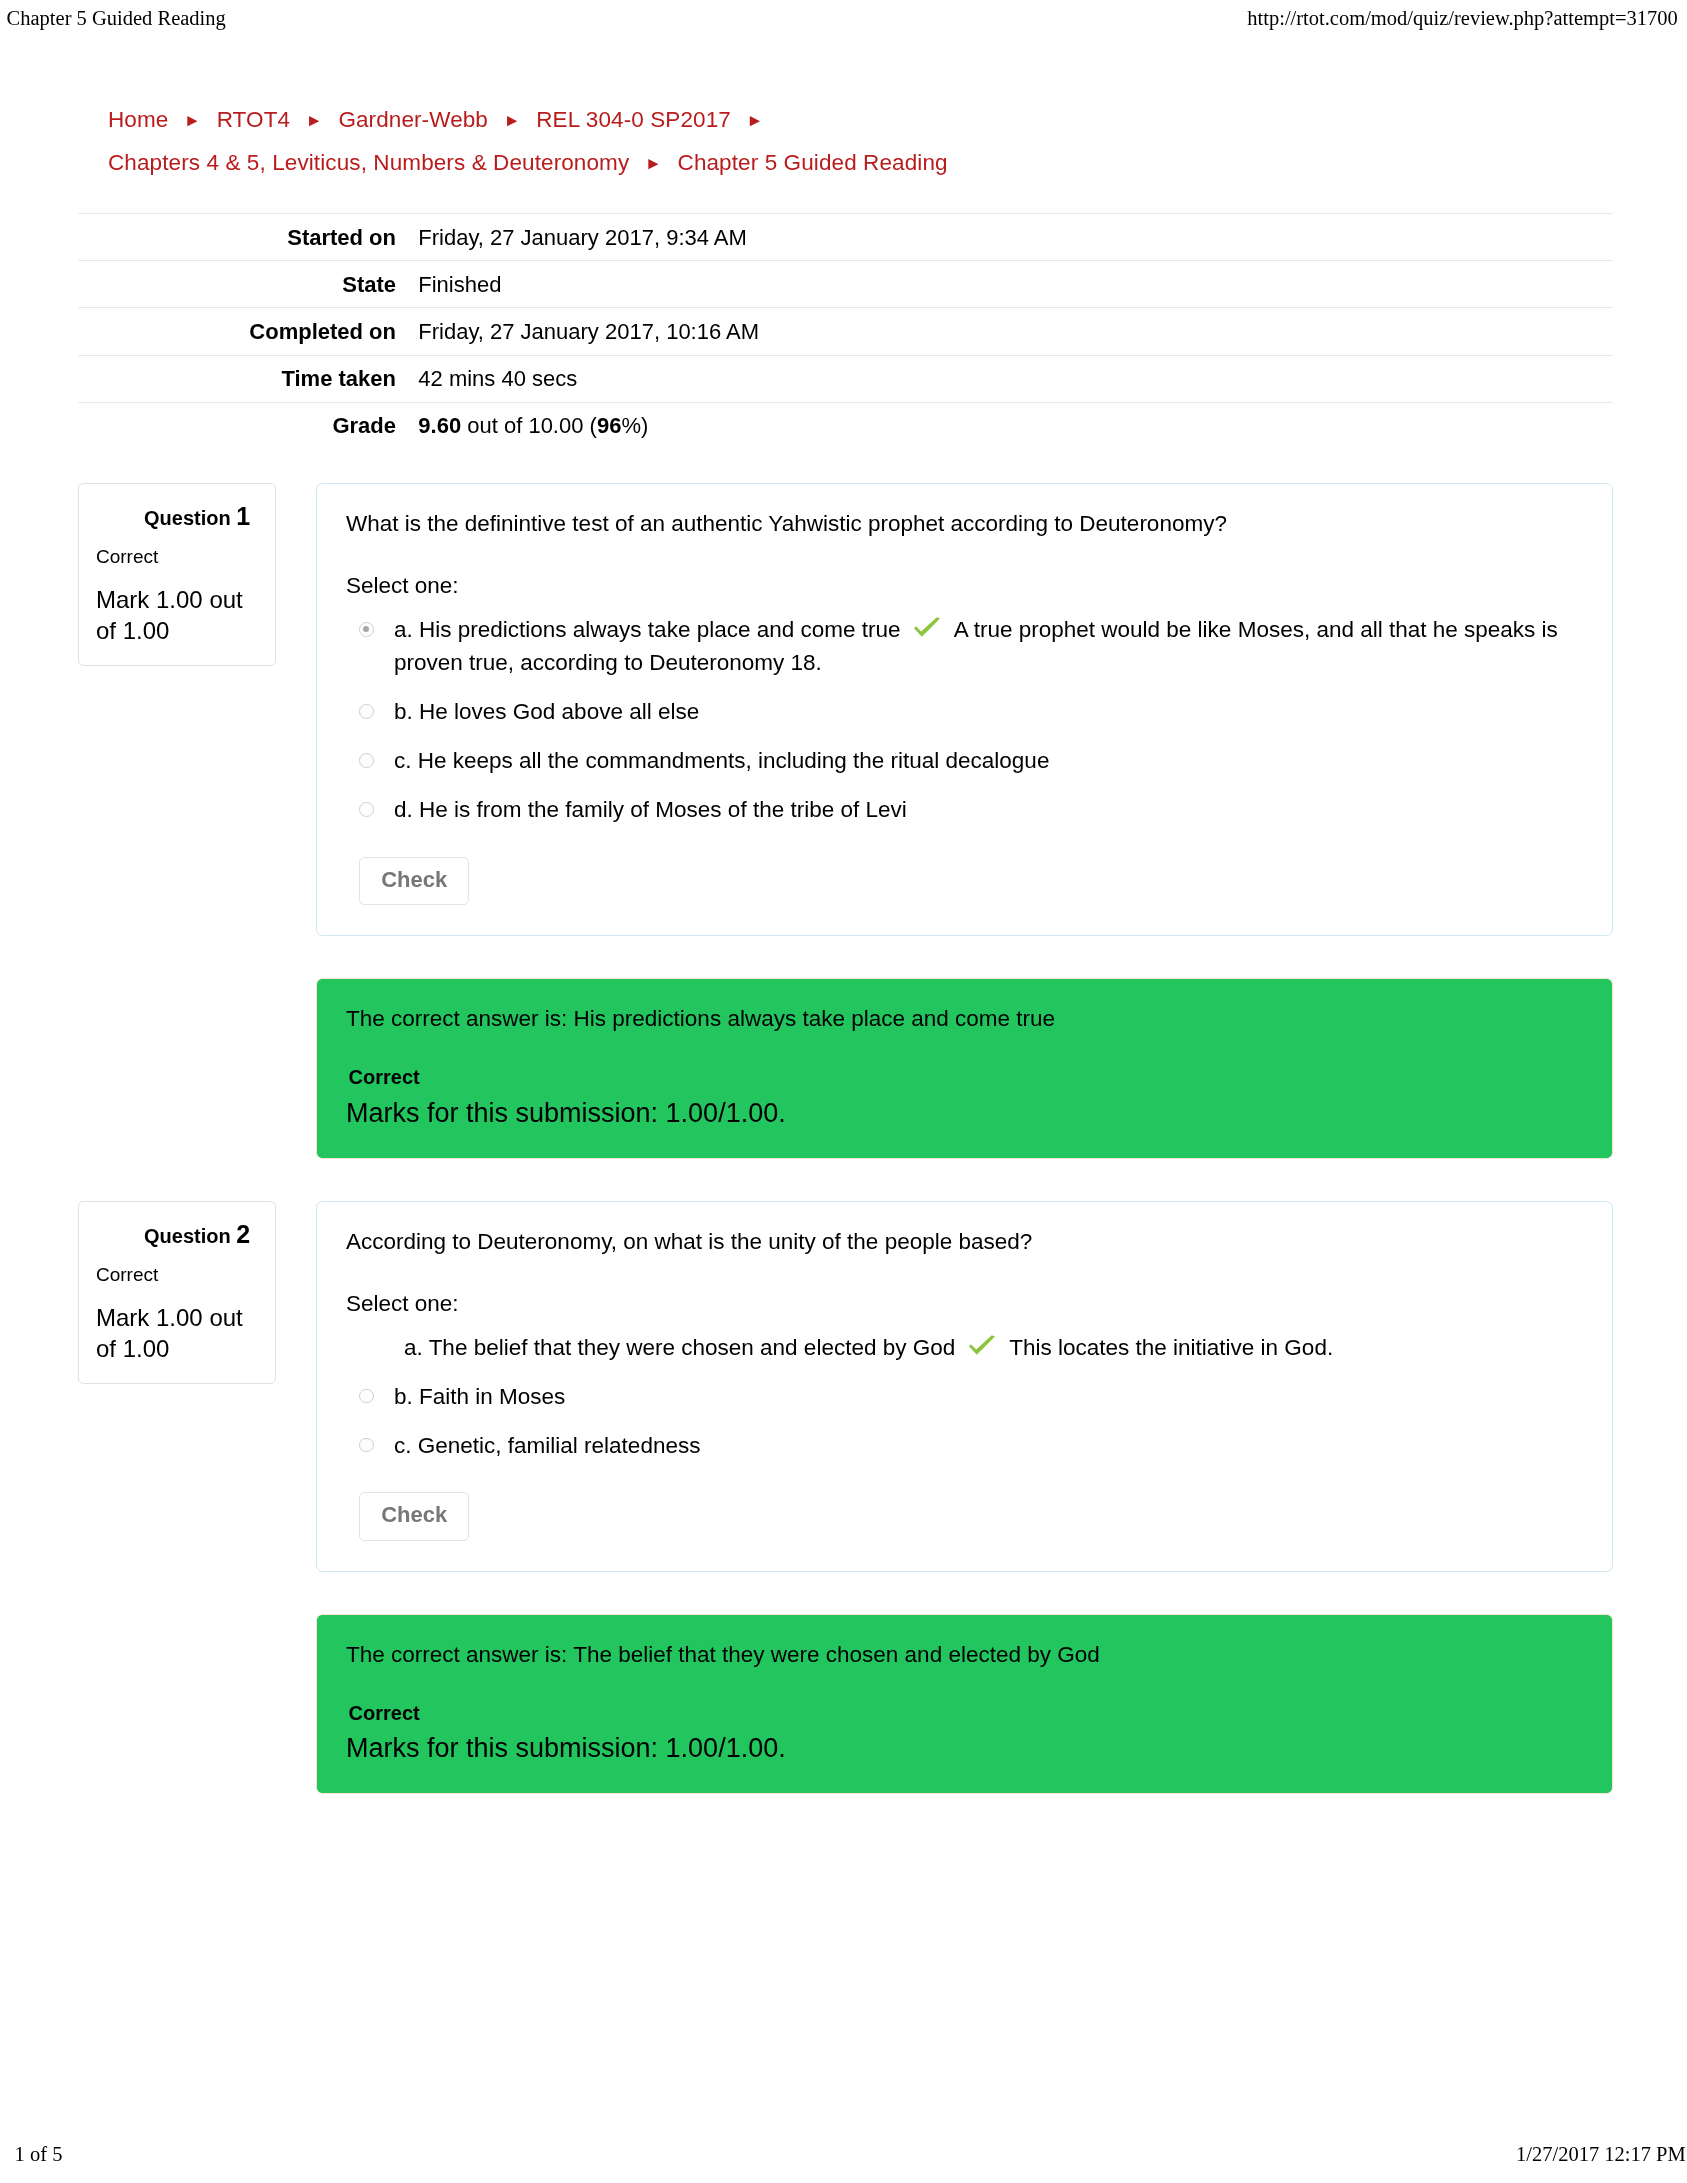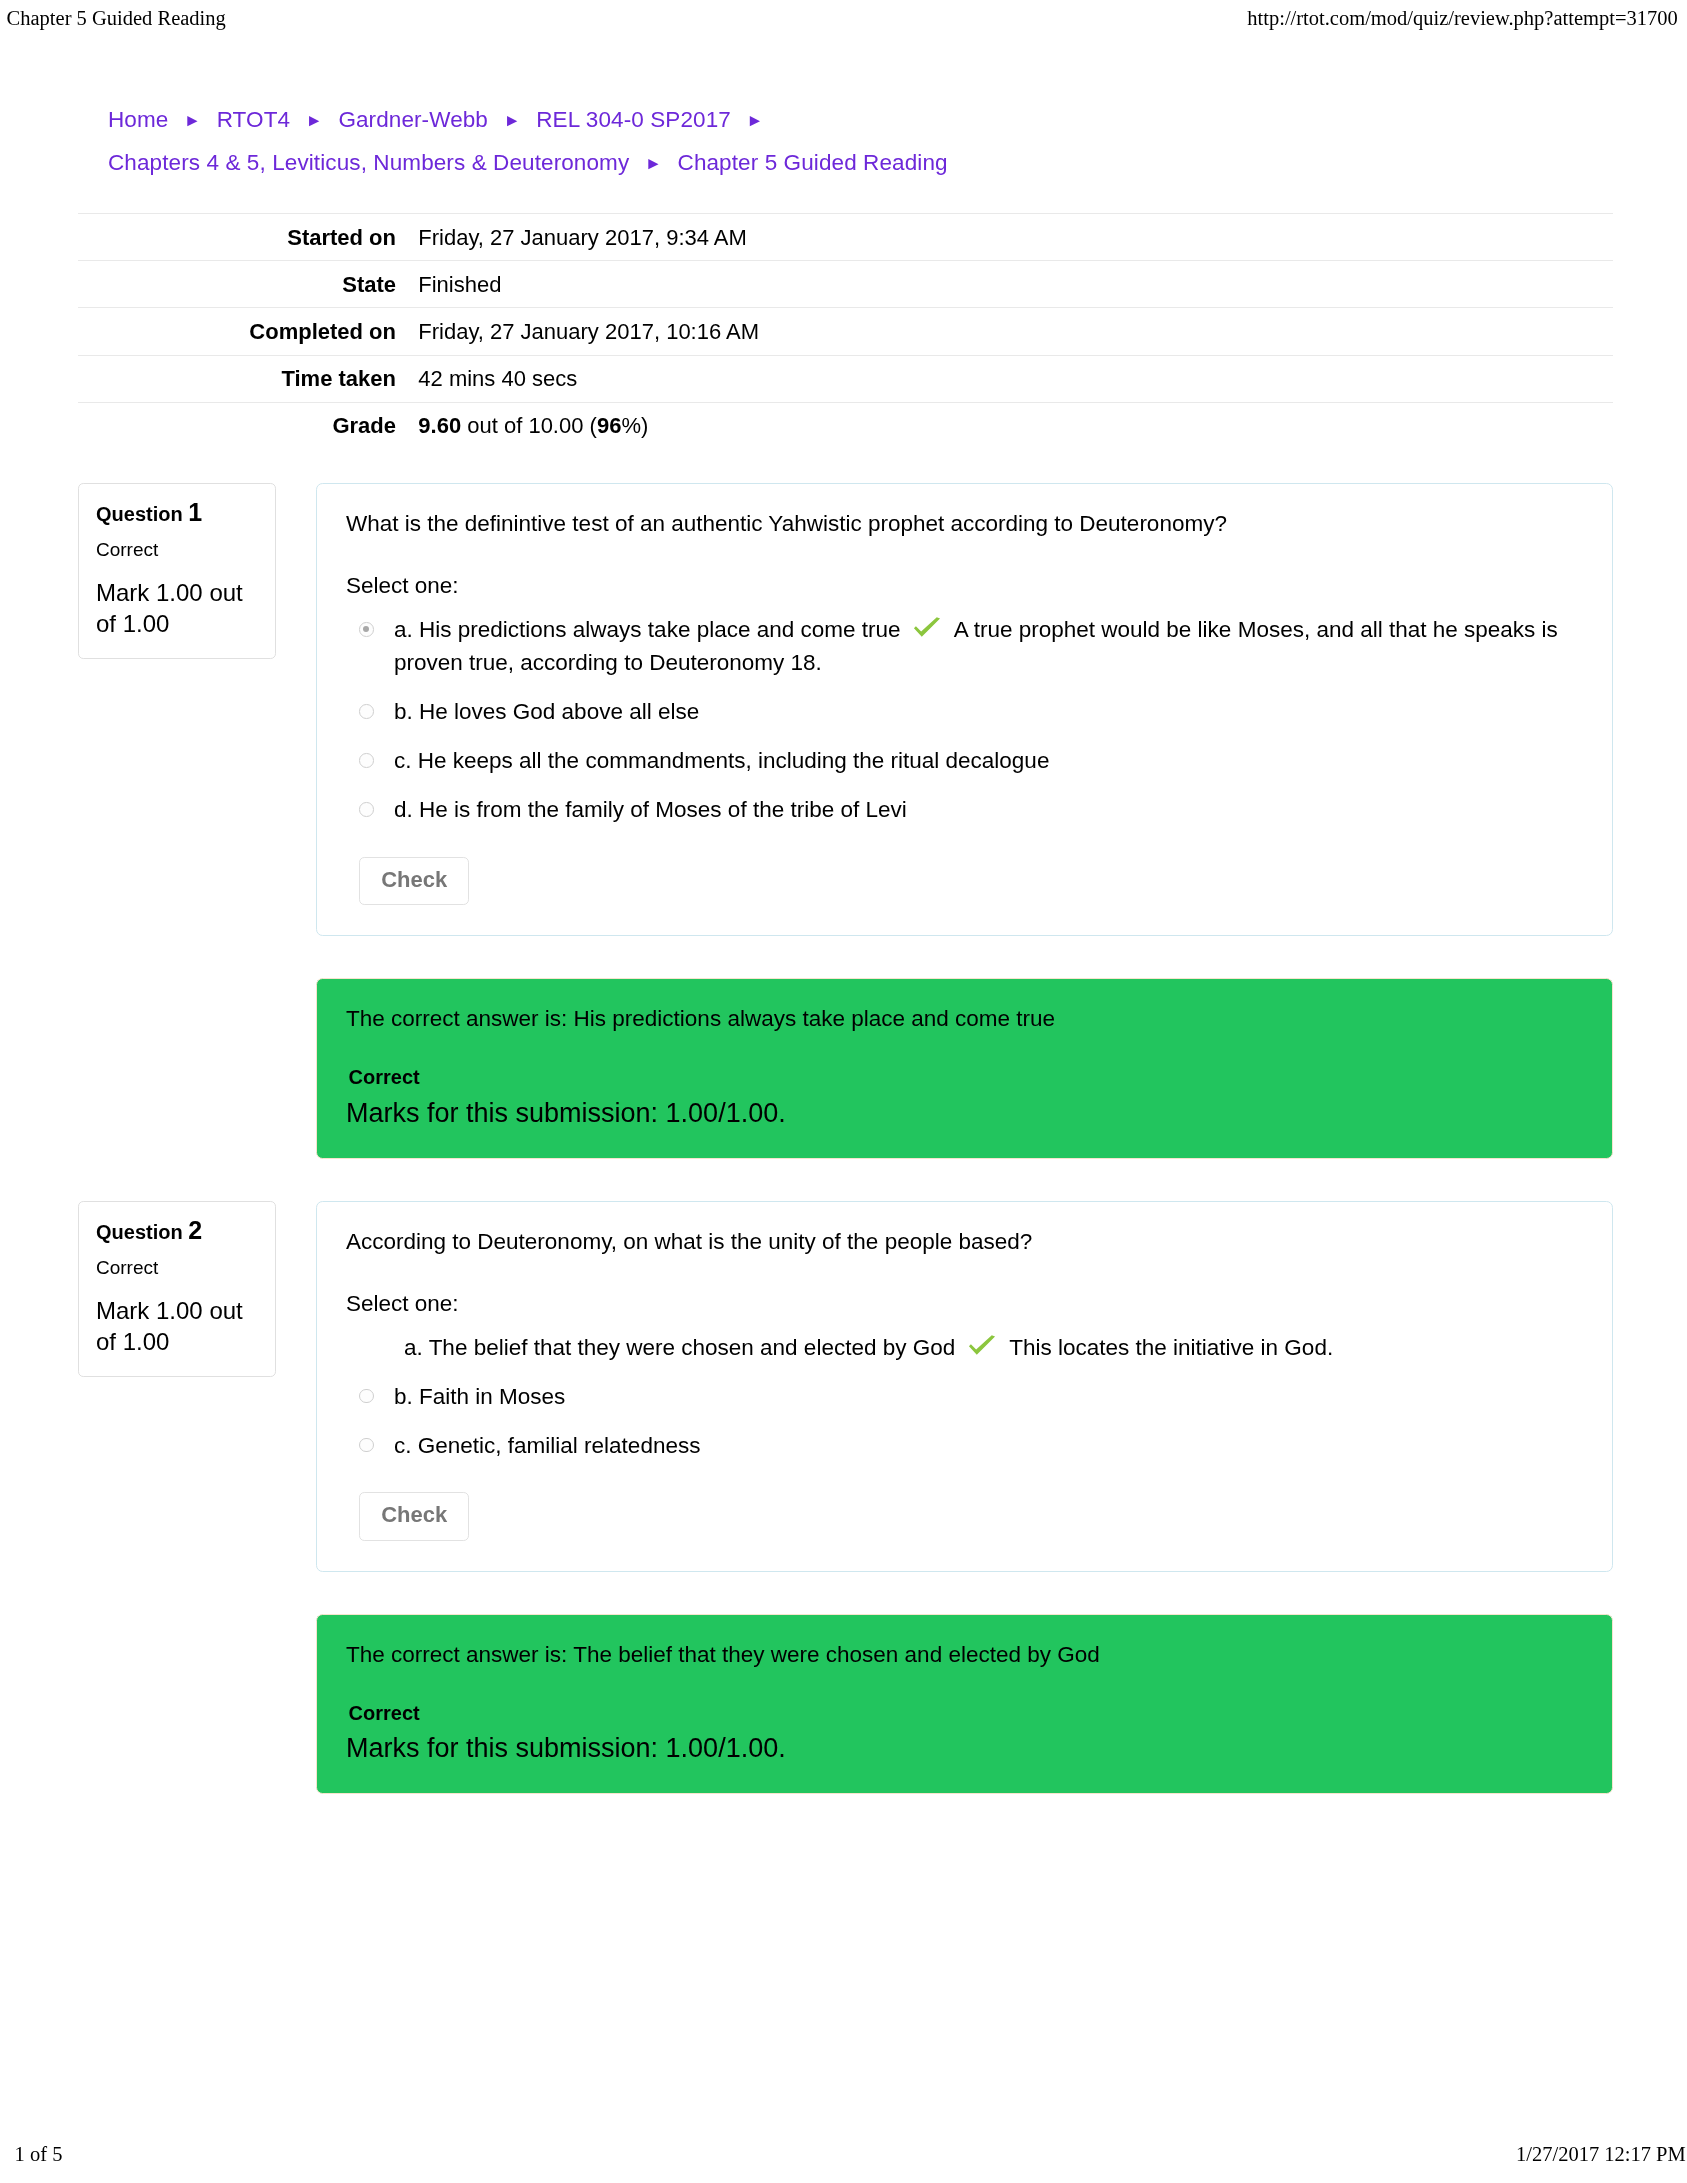--- a/index.html
+++ b/index.html
@@ -70,21 +70,21 @@
     position: absolute;
     left: 78px;
     top: 99px;
     width: 1535px;
   }
 
   
   .breadcrumb {
     font-size: 22.5px;
     line-height: 41px;
-    color: #6d28d9;
+    color: #b91c1c;
     letter-spacing: 0.1px;
     padding-left: 30px;
   }
   .breadcrumb .crumb { white-space: nowrap; }
   .breadcrumb .arrow {
     font-size: 17px;
     padding: 0 9.3px;
     position: relative;
     top: -1.3px;
   }
@@ -132,23 +132,24 @@
     width: 198px;
     box-sizing: border-box;
     border: 1.3px solid #e0e0e0;
     border-radius: 5.3px;
     background: #fff;
     padding: 16px 17px 18.5px 17px;
   }
   .qinfo .qno {
     font-size: 20px;
     font-weight: bold;
-    line-height: 25px;
+    line-height: 32px;
     margin-bottom: 9.3px;
     white-space: nowrap;
+    margin-left: 48px;
   }
   .qinfo .qno .num {
     font-size: 25px;
     font-weight: bold;
   }
   .qinfo .qstate {
     font-size: 19px;
     line-height: 28px;
     margin-bottom: 13.2px;
   }

